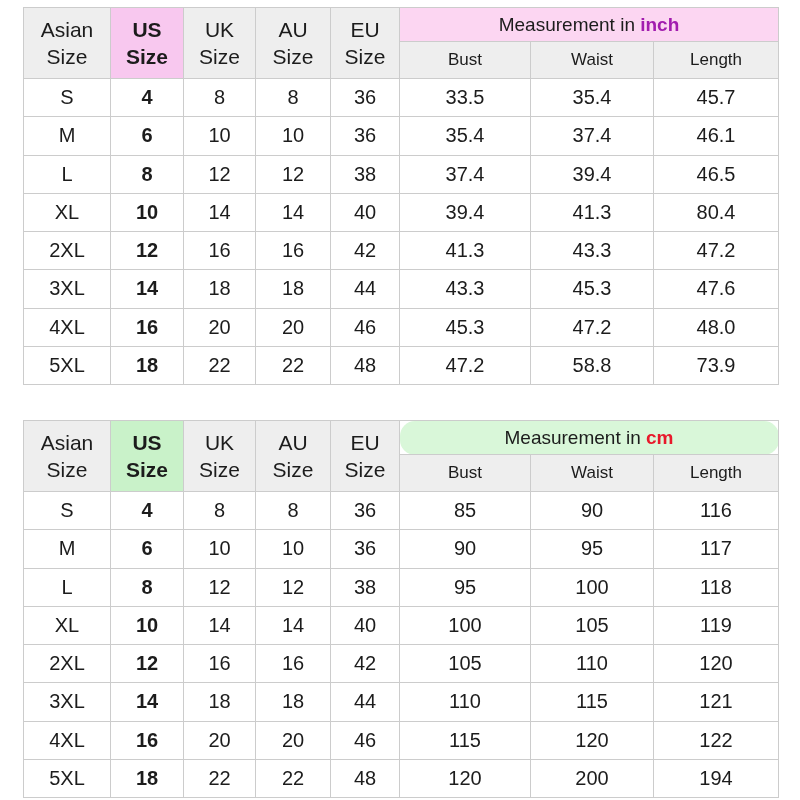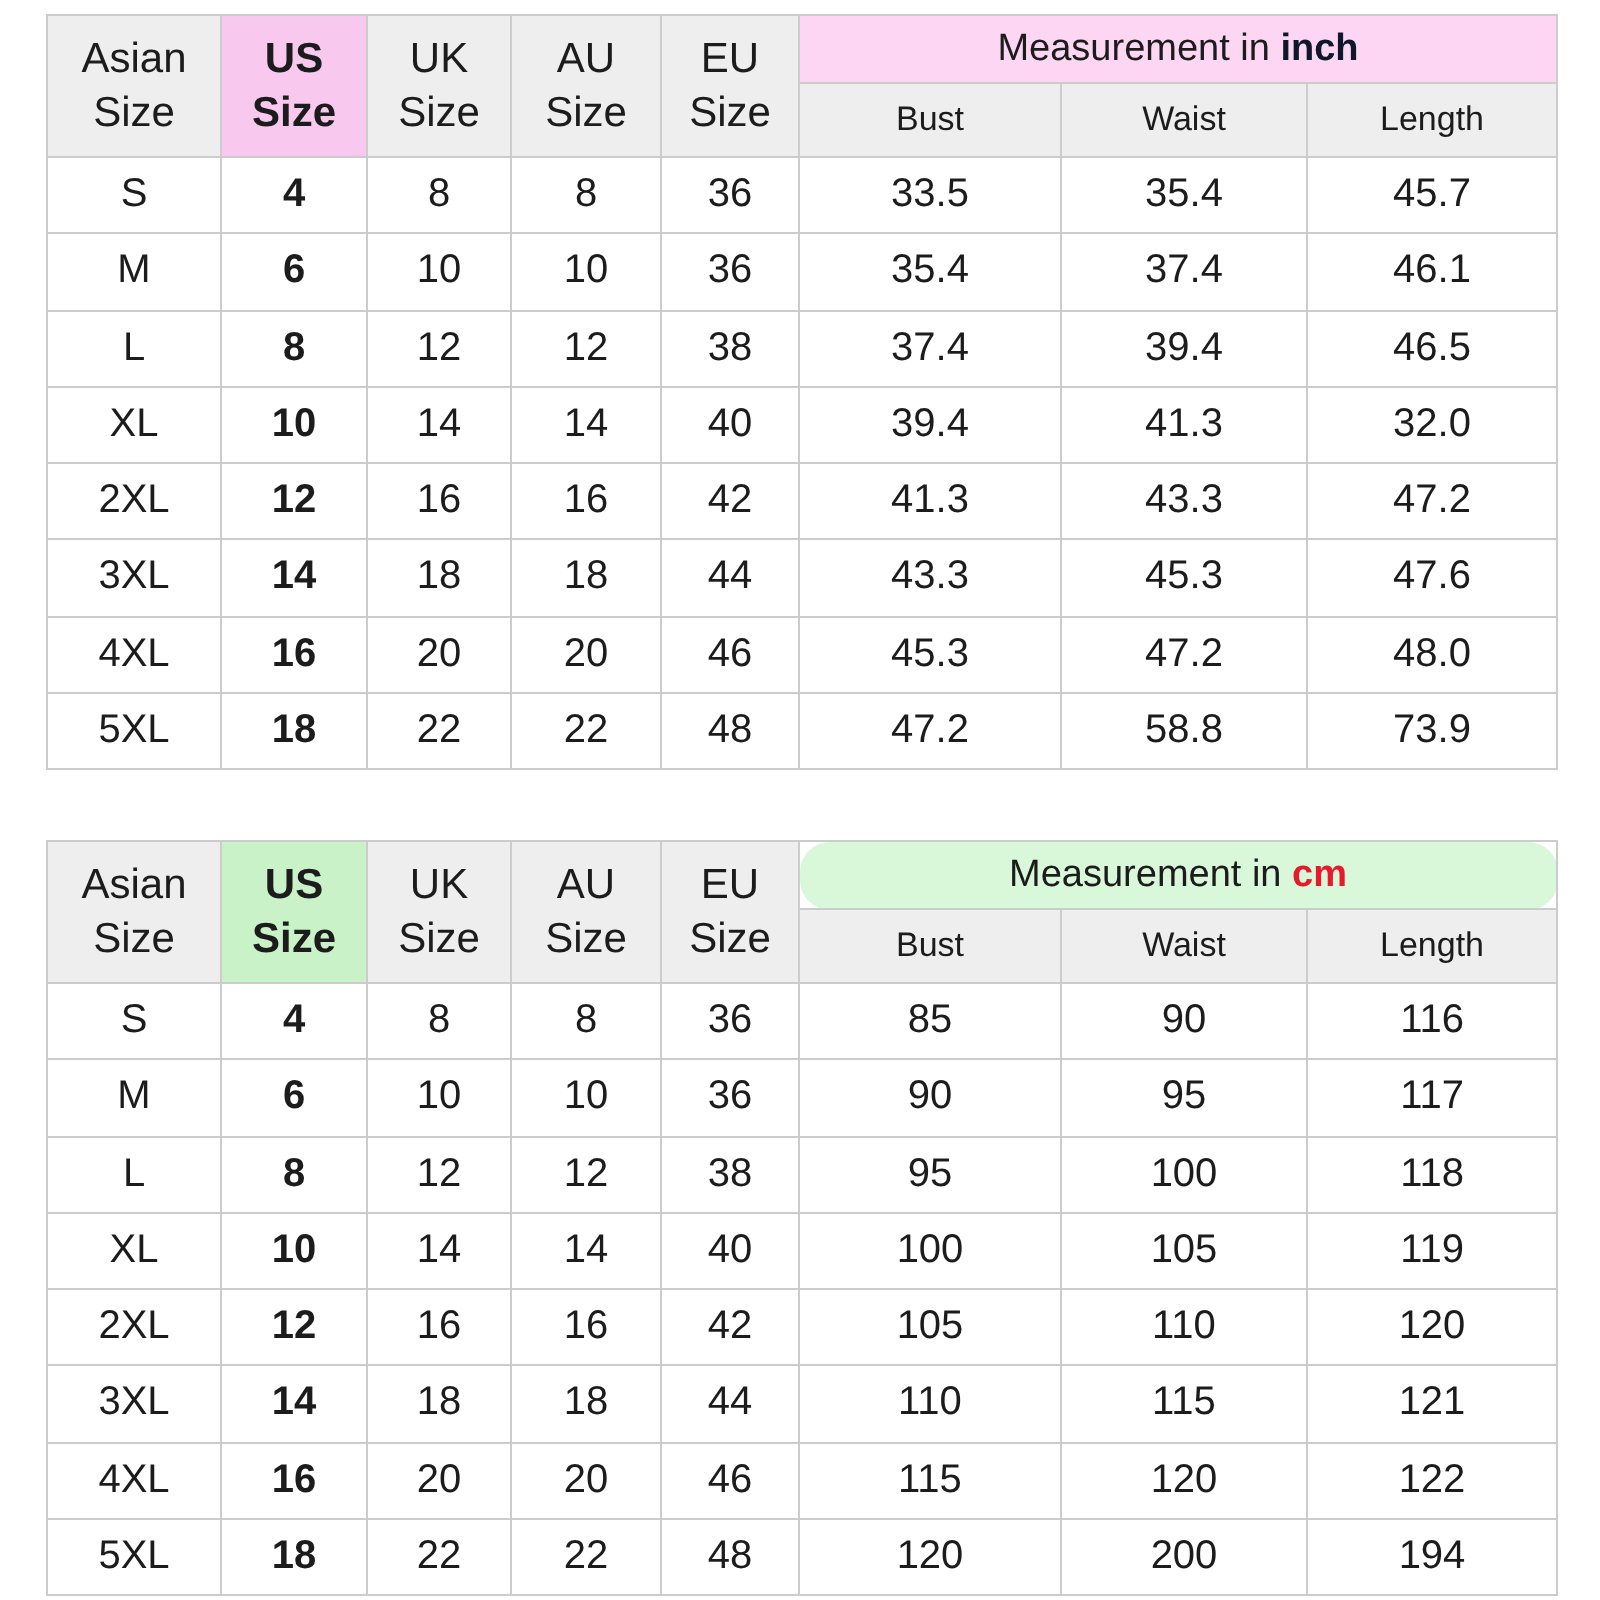--- a/index.html
+++ b/index.html
@@ -79,21 +79,21 @@
         <th rowspan="2" class="hdr">Asian
 Size</th>
         <th rowspan="2" class="hdr us-hdr" style="background: rgb(248, 200, 239);">US
 Size</th>
         <th rowspan="2" class="hdr">UK
 Size</th>
         <th rowspan="2" class="hdr">AU
 Size</th>
         <th rowspan="2" class="hdr">EU
 Size</th>
-        <th colspan="3" class="banner" style="background: rgb(252, 214, 242);"><span>Measurement in </span><span class="unit" style="color: #0f172a;">inch</span></th>
+        <th colspan="3" class="banner" style="background: rgb(252, 214, 242);"><span>Measurement in </span><span class="unit" style="color: #a21caf;">inch</span></th>
       </tr>
       <tr>
         <th class="sub">Bust</th>
         <th class="sub">Waist</th>
         <th class="sub">Length</th>
       </tr>
     </thead>
     <tbody>
         <tr>
           <td>S</td>
@@ -126,21 +126,21 @@
           <td>46.5</td>
         </tr>
         <tr>
           <td>XL</td>
           <td class="us-col">10</td>
           <td>14</td>
           <td>14</td>
           <td>40</td>
           <td>39.4</td>
           <td>41.3</td>
-          <td>32.0</td>
+          <td>80.4</td>
         </tr>
         <tr>
           <td>2XL</td>
           <td class="us-col">12</td>
           <td>16</td>
           <td>16</td>
           <td>42</td>
           <td>41.3</td>
           <td>43.3</td>
           <td>47.2</td>

